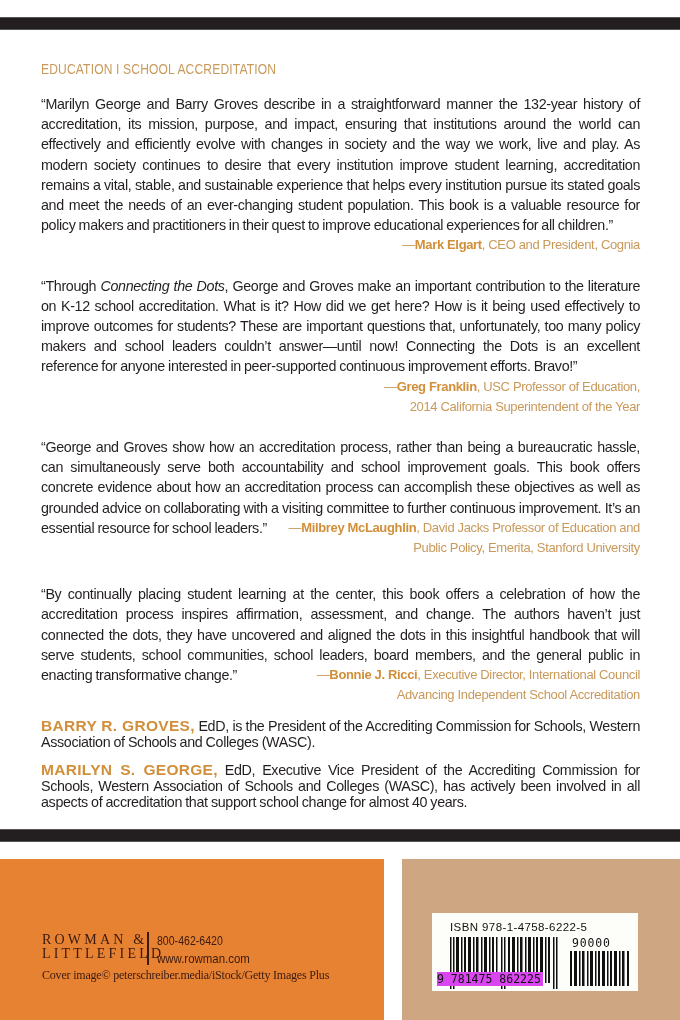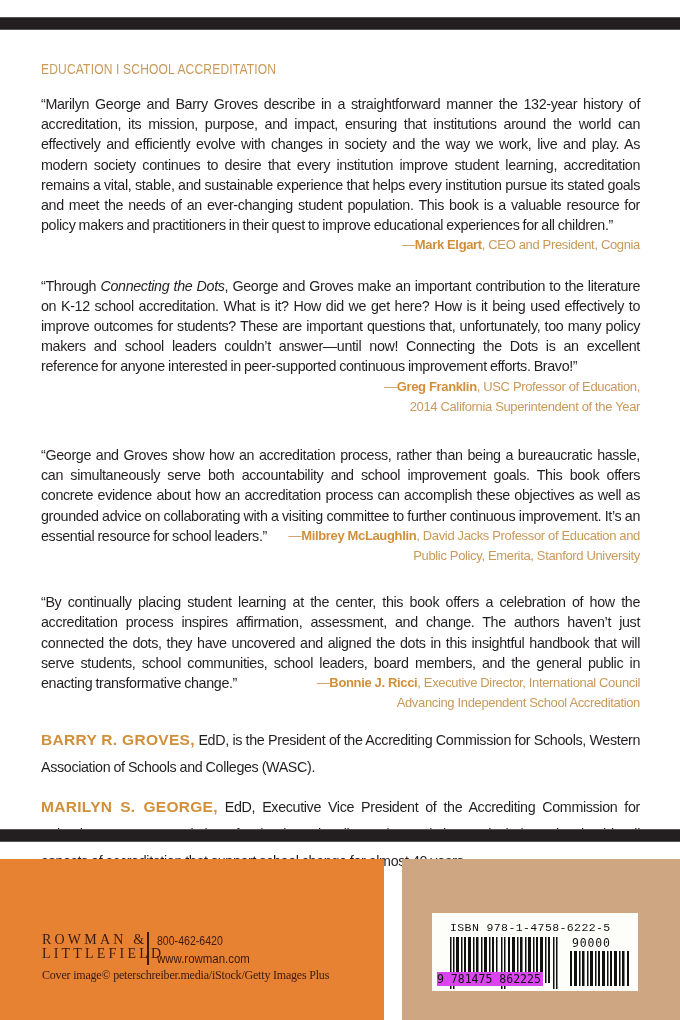--- a/index.html
+++ b/index.html
@@ -33,21 +33,21 @@
     word-spacing:-0.5px;
   }
   .quote em { font-style:italic; }
   .attrib {
     text-align:right; font-size:13px; line-height:20.2px;
     color:#c9995a; letter-spacing:-0.35px;
   }
   .attrib .name { font-weight:bold; color:#d18f3a; }
   .block { margin-bottom:0; }
   .bio {
-    font-size:14.3px; line-height:27px; text-align:justify; margin:0;
+    font-size:14.3px; line-height:16px; text-align:justify; margin:0;
     letter-spacing:-0.35px; word-spacing:-0.4px;
   }
   .bio .bio-name { font-weight:bold; color:#d18f3a; font-size:15.5px; letter-spacing:0.3px; }
 
   .orange-panel {
     position:absolute; left:0; top:859px; width:384px; height:161px;
     background:#e78233;
   }
   .tan-panel {
     position:absolute; left:402px; top:859px; width:278px; height:161px;
@@ -67,21 +67,21 @@
   }
   .credit {
     position:absolute; left:42px; top:968px;
     font-family:"Liberation Serif", serif; font-size:12px; color:#3a1a10;
     letter-spacing:-0.2px;
   }
   .barcode-box {
     position:absolute; left:432px; top:913px; width:206px; height:78px; background:#fdfdfa;
   }
   .isbn-text {
-    position:absolute; left:18px; top:8px; font-family:Liberation Mono, monospace;
+    position:absolute; left:18px; top:8px; font-family:Liberation Sans, sans-serif;
     font-size:11.5px; letter-spacing:0.4px; color:#111;
   }
   .price-code {
     position:absolute; left:140px; top:23px; font-family:"DejaVu Sans Mono", monospace;
     font-size:11.5px; letter-spacing:0.8px; color:#111;
   }
   .ean-digits {
     position:absolute; left:5px; top:59px; font-family:"DejaVu Sans Mono", monospace;
     font-size:11.5px; color:#111; background:#d946ef; padding-right:2px;
   }
@@ -95,21 +95,21 @@
 
 <div class="category">EDUCATION I SCHOOL ACCREDITATION</div>
 
 <div class="content">
 
   <div class="block" style="margin-bottom:20px;">
     <p class="quote">“Marilyn George and Barry Groves describe in a straightforward manner the 132-year history of accreditation, its mission, purpose, and impact, ensuring that institutions around the world can effectively and efficiently evolve with changes in society and the way we work, live and play. As modern society continues to desire that every institution improve student learning, accreditation remains a vital, stable, and sustainable experience that helps every institution pursue its stated goals and meet the needs of an ever-changing student population. This book is a valuable resource for policy makers and practitioners in their quest to improve educational experiences for all children.”</p>
     <div class="attrib"><span>—</span><span class="name">Mark Elgart</span><span>, CEO and President, Cognia</span></div>
   </div>
 
-  <div class="block" style="margin-bottom:28px;">
+  <div class="block" style="margin-bottom:20px;">
     <p class="quote"><span>“Through </span><em>Connecting the Dots</em><span>, George and Groves make an important contribution to the literature on K-12 school accreditation. What is it? How did we get here? How is it being used effectively to improve outcomes for students? These are important questions that, unfortunately, too many policy makers and school leaders couldn’t answer—until now! Connecting the Dots is an excellent reference for anyone interested in peer-supported continuous improvement efforts. Bravo!”</span></p>
     <div class="attrib"><span>—</span><span class="name">Greg Franklin</span><span>, USC Professor of Education,</span><br><span>2014 California Superintendent of the Year</span></div>
   </div>
 
   <div class="block" style="margin-bottom:26px;">
     <p class="quote" style="text-align-last:auto;"><span>“George and Groves show how an accreditation process, rather than being a bureaucratic hassle, can simultaneously serve both accountability and school improvement goals. This book offers concrete evidence about how an accreditation process can accomplish these objectives as well as grounded advice on collaborating with a visiting committee to further continuous improvement. It’s an essential resource for school leaders.”</span></p>
     <div class="attrib" style="margin-top:-20.2px;"><span>—</span><span class="name">Milbrey McLaughlin</span><span>, David Jacks Professor of Education and</span><br><span>Public Policy, Emerita, Stanford University</span></div>
   </div>
 
   <div class="block" style="margin-bottom:12px;">

